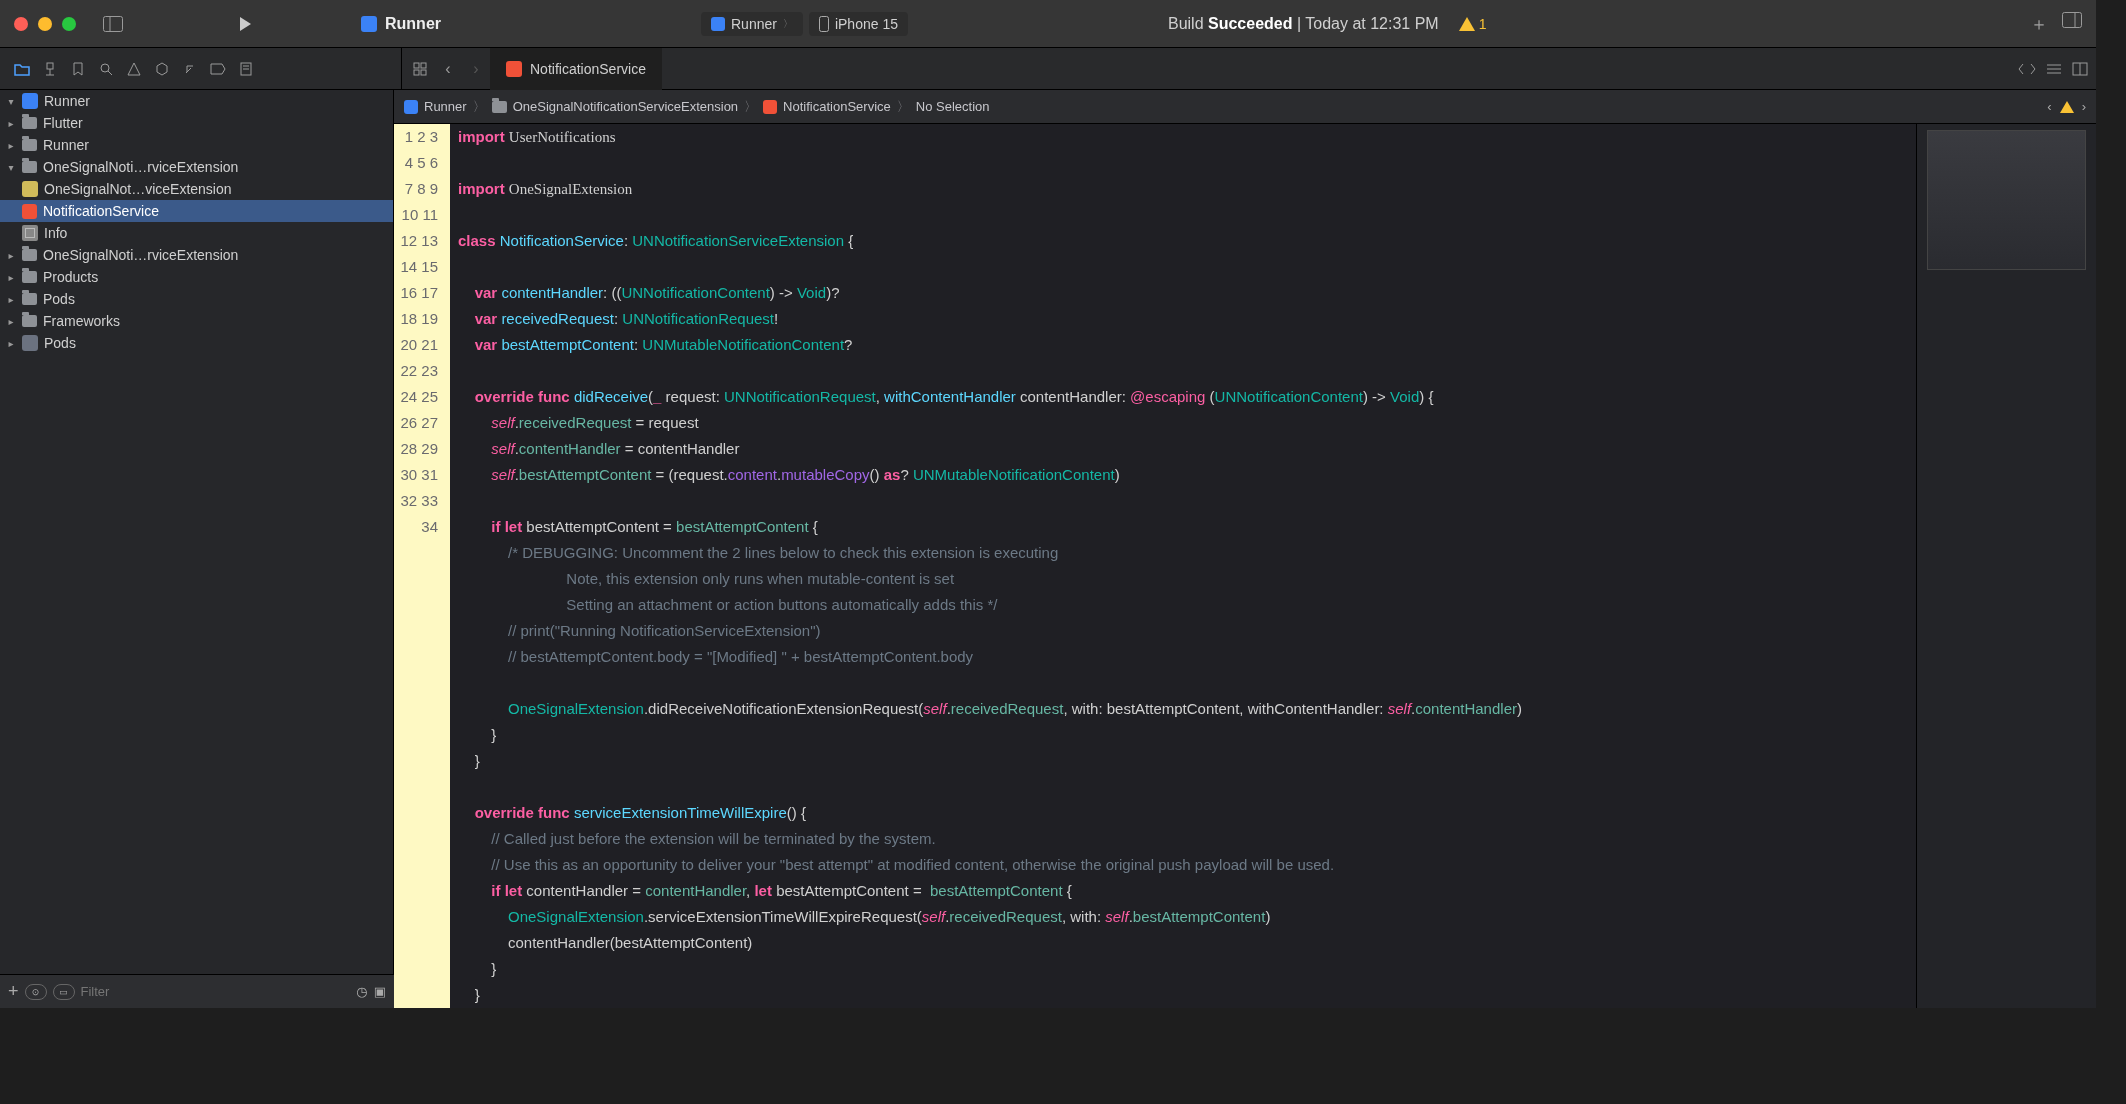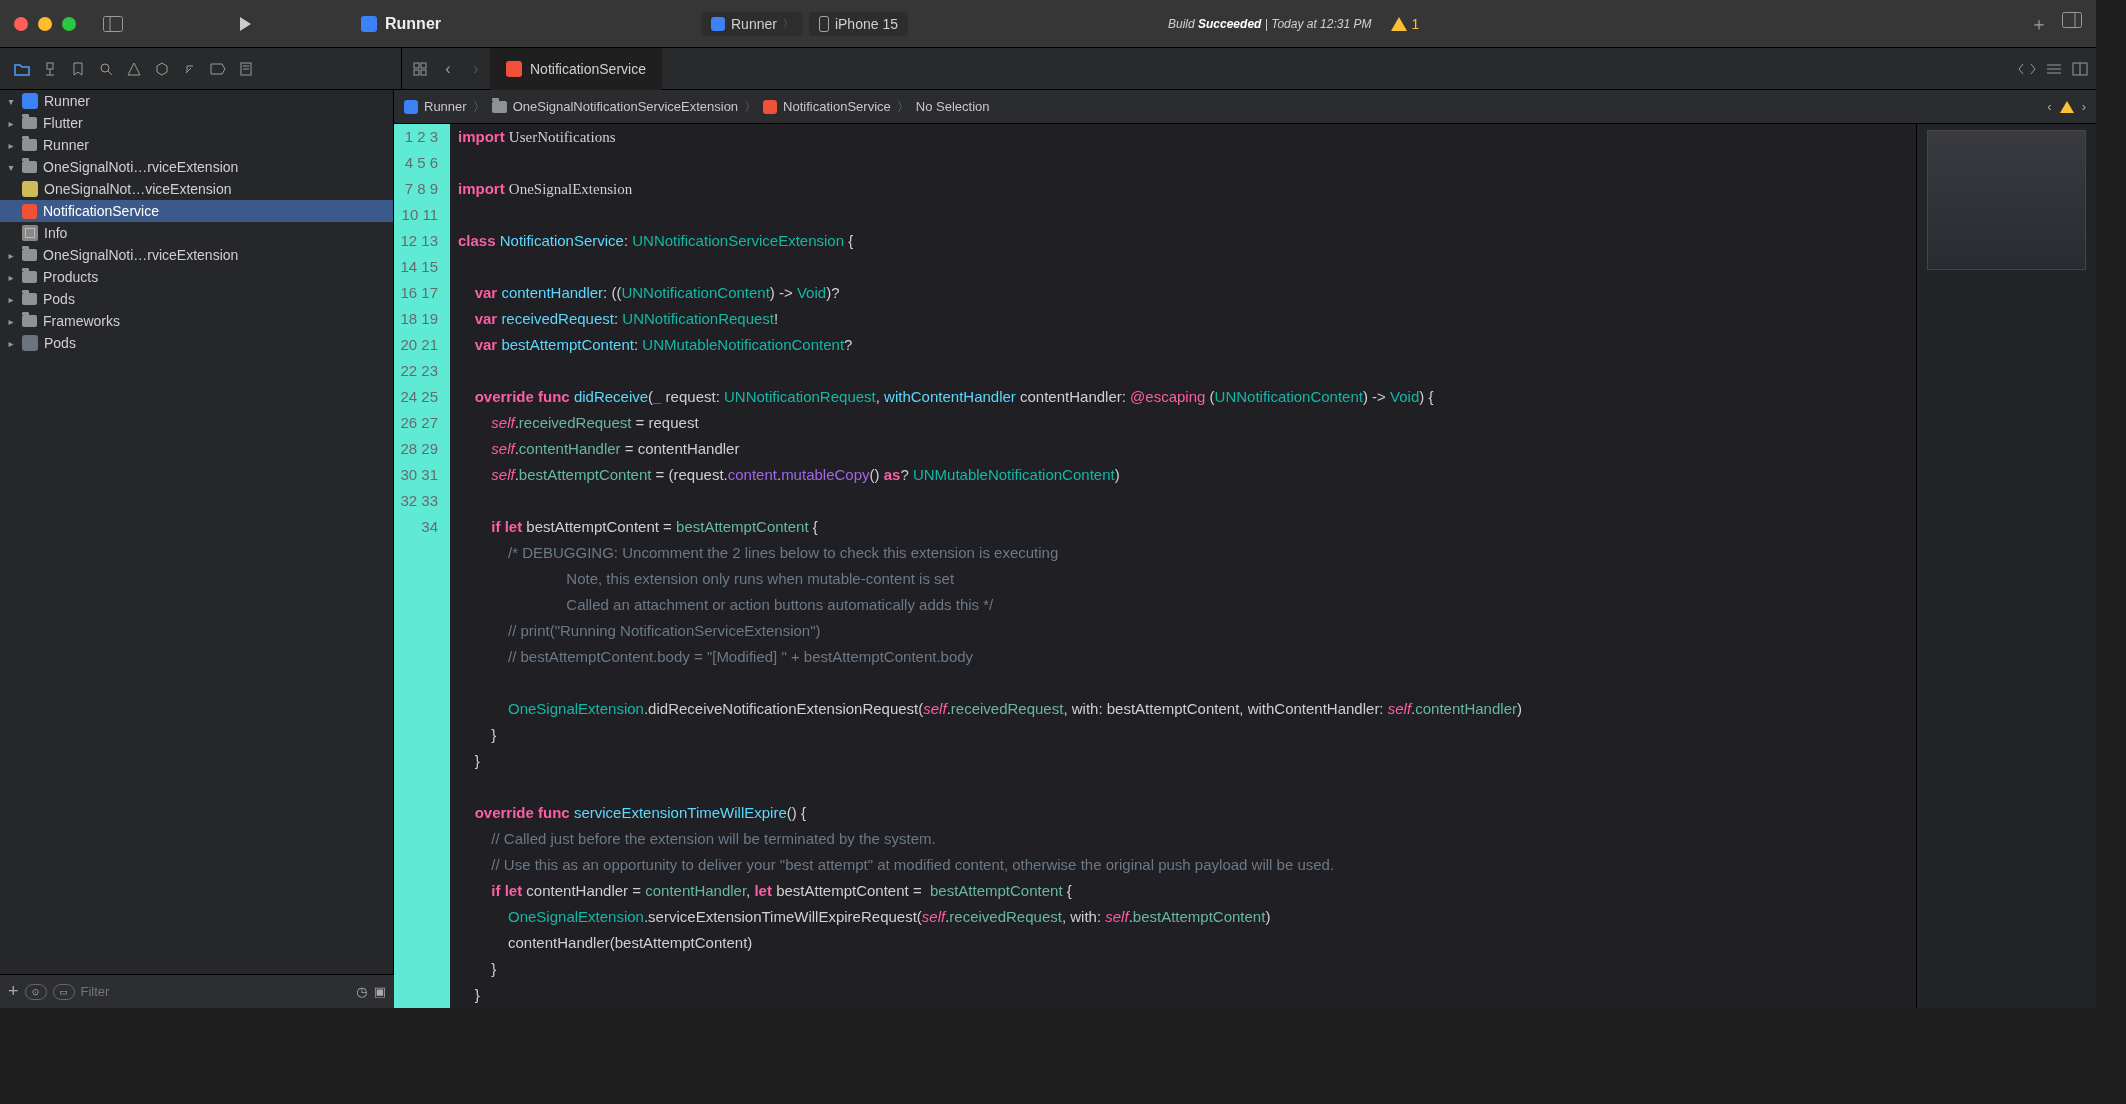--- a/index.html
+++ b/index.html
@@ -9,21 +9,21 @@
 
 .titlebar { height: 48px; background: #363636; display: flex; align-items: center; padding: 0 14px; border-bottom: 1px solid #000; }
 .traffic { display: flex; gap: 10px; margin-right: 20px; }
 .dot { width: 14px; height: 14px; border-radius: 50%; }
 .dot.r { background: #ff5f57; } .dot.y { background: #febc2e; } .dot.g { background: #28c840; }
 .tb-icon { width: 22px; height: 22px; display:flex;align-items:center;justify-content:center; color:#a0a0a0; margin: 0 6px; }
 .run { width:0;height:0;border-top:7px solid transparent;border-bottom:7px solid transparent;border-left:11px solid #ccc; margin-left: 110px; }
 .scheme { margin-left: 60px; display:flex; align-items:center; gap:6px; background:#2d2d2d; padding:4px 10px; border-radius:4px; font-size:14px; }
 .scheme .chev { color:#888; font-size:10px; }
 .device { display:flex; align-items:center; gap:6px; background:#2d2d2d; padding:4px 10px; border-radius:4px; font-size:14px; margin-left:6px; }
-.status { margin-left: 260px; font-size:12px;font-style:italic; }
+.status { margin-left: 260px; font-size:16px; }
 .status b { color:#fff; font-weight:600; }
 .warn-badge { margin-left: 20px; color:#f9c235; display:flex; align-items:center; gap:4px; font-size:14px; }
 .tb-right { margin-left: auto; display:flex; gap:14px; color:#a0a0a0; font-size:18px; }
 
 
 .toolrow { height: 42px; background:#292a2c; border-bottom:1px solid #000; display:flex; align-items:center; padding: 0 8px; }
 .toolrow .ti { width:28px; height:28px; display:flex;align-items:center;justify-content:center; color:#9a9a9a; font-size:16px; }
 .toolrow .ti.active { color:#4ea1ff; }
 .tab-open { background:#1f1f1f; padding: 4px 16px; display:flex; align-items:center; gap:8px; font-size:14px; height:42px; }
 .swift-icon { width:16px;height:16px;background:#f05138;border-radius:3px;display:inline-block; }
@@ -44,21 +44,21 @@
 .plist-icon::after{content:'';position:absolute;inset:3px;border:1px solid #bbb;}
 .l0{padding-left:6px;} .l1{padding-left:26px;} .l2{padding-left:46px;}
 
 
 .editor-area { flex:1; display:flex; flex-direction:column; background:#1f1f24; }
 .jumpbar { height:34px; background:#2b2c2f; display:flex; align-items:center; padding:0 10px; font-size:13px; color:#c7c7cc; gap:6px; border-bottom:1px solid #000; }
 .jumpbar .sep { color:#7a7a7e; }
 .jumpbar-right { margin-left:auto; display:flex; gap:8px; align-items:center; color:#aaa; }
 .code-split { flex:1; display:flex; overflow:hidden; }
 .code { flex:1; display:flex; font-family: "SF Mono", Menlo, monospace; font-size:15px; line-height:26px; overflow:auto; }
-.gutter { width:56px; text-align:right; padding-right:12px; color:#6a6a6e; background:#5eead4; }
+.gutter { width:56px; text-align:right; padding-right:12px; color:#6a6a6e; background:#fef9c3; }
 .src { flex:1; white-space:pre; padding-left:8px; }
 .kw { color:#fc5fa3; font-weight:600; }
 .type { color:#14b8a6; }
 .typeDecl { color:#5dd8ff; }
 .attr { color:#fc5fa3; }
 .cmt, .cmtblk { color:#6c7986; }
 .id { color:#d0d0d0;font-family:Liberation Serif, serif; }
 .self { color:#fc5fa3;font-style:italic; }
 .prop { color:#67b7a4; }
 .fnCall { color:#a167e6; }
@@ -383,21 +383,21 @@
     <span class="kw">var</span> <span class="typeDecl">bestAttemptContent</span>: <span class="type">UNMutableNotificationContent</span>?
 
     <span class="kw">override</span> <span class="kw">func</span> <span class="typeDecl">didReceive</span>(<span class="kw">_</span> request: <span class="type">UNNotificationRequest</span>, <span class="typeDecl">withContentHandler</span> contentHandler: <span class="attr">@escaping</span> (<span class="type">UNNotificationContent</span>) -&gt; <span class="type">Void</span>) {
         <span class="self">self</span>.<span class="prop">receivedRequest</span> = request
         <span class="self">self</span>.<span class="prop">contentHandler</span> = contentHandler
         <span class="self">self</span>.<span class="prop">bestAttemptContent</span> = (request.<span class="fnCall">content</span>.<span class="fnCall">mutableCopy</span>() <span class="kw">as</span>? <span class="type">UNMutableNotificationContent</span>)
 
         <span class="kw">if</span> <span class="kw">let</span> bestAttemptContent = <span class="prop">bestAttemptContent</span> {
             <span class="cmtblk">/* DEBUGGING: Uncomment the 2 lines below to check this extension is executing</span>
 <span class="cmtblk">                          Note, this extension only runs when mutable-content is set</span>
-<span class="cmtblk">                          Called an attachment or action buttons automatically adds this */</span>
+<span class="cmtblk">                          Setting an attachment or action buttons automatically adds this */</span>
             <span class="cmt">// print("Running NotificationServiceExtension")</span>
             <span class="cmt">// bestAttemptContent.body = "[Modified] " + bestAttemptContent.body</span>
 
             <span class="type">OneSignalExtension</span>.didReceiveNotificationExtensionRequest(<span class="self">self</span>.<span class="prop">receivedRequest</span>, with: bestAttemptContent, withContentHandler: <span class="self">self</span>.<span class="prop">contentHandler</span>)
         }
     }
 
     <span class="kw">override</span> <span class="kw">func</span> <span class="typeDecl">serviceExtensionTimeWillExpire</span>() {
         <span class="cmt">// Called just before the extension will be terminated by the system.</span>
         <span class="cmt">// Use this as an opportunity to deliver your "best attempt" at modified content, otherwise the original push payload will be used.</span>

